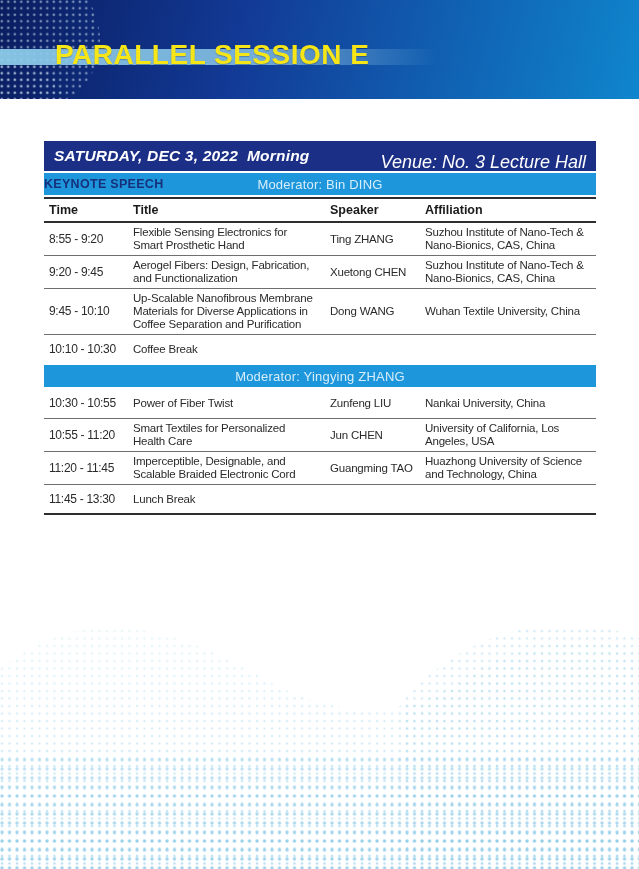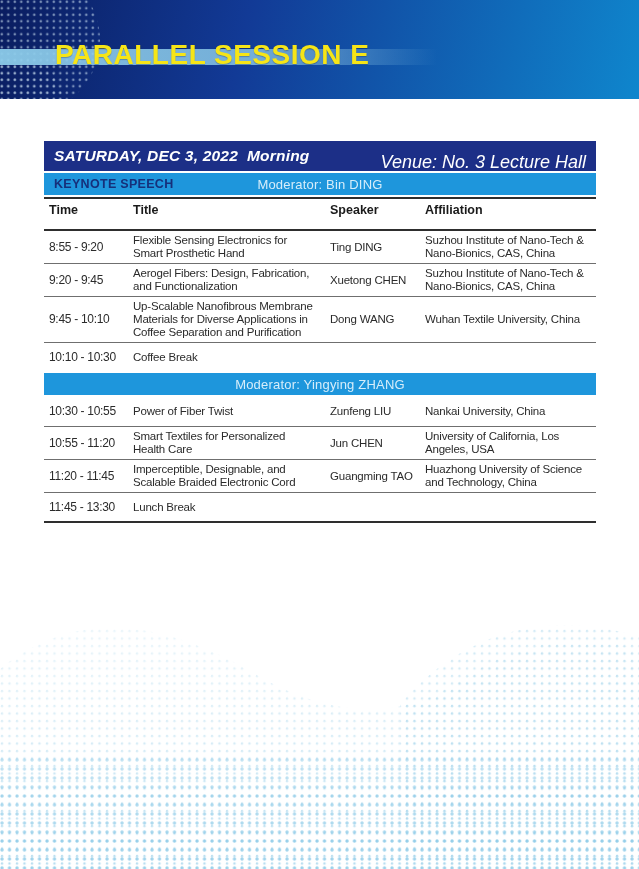--- a/index.html
+++ b/index.html
@@ -42,35 +42,35 @@
   .date-label  { font-size:15.5px; font-weight:bold; letter-spacing:0.2px; white-space:pre; }
   .venue-label { font-size:18px; font-weight:500;margin-top:12px; }
 
   .cyan-bar {
     height:22px; background:var(--cyan-bar,#1e96dc);
     margin-top:2px; position:relative;
     display:flex; align-items:center;
   }
   .keynote-label {
     font-size:12.5px; font-weight:bold; letter-spacing:0.3px;
-    color:var(--keynote-text,#16307a); padding-left:10px; position:relative; z-index:1;
+    color:var(--keynote-text,#16307a); position:relative; z-index:1;
   }
   .moderator-label {
     position:absolute; left:0; right:0; text-align:center;
     font-size:13px; color:var(--moderator-text,#d6edfa); letter-spacing:0.2px;
   }
 
   .grid-row { display:grid; grid-template-columns:84px 197px 95px 1fr; }
 
   .head-row {
     margin-top:2px; min-height:25px; align-items:center;
     border-top:2px solid #2e2e2e; border-bottom:2px solid #2e2e2e;
     font-size:12.5px; font-weight:bold; color:#1a1a1a;
   }
-  .head-row > div { padding:4px 4px 12px 5px; }
+  .head-row > div { padding:4px 4px 4px 5px; }
 
   .rows .trow {
     min-height:29px; align-items:center;
     border-top:1px solid #6f6f6f;
     font-size:11.5px; color:var(--body-text,#2b2b2b);
     letter-spacing:-0.2px; line-height:13px;
   }
   .rows .trow:first-child { border-top:none; }
   .trow > div { padding:3px 6px 3px 5px; }
   .trow .cell-time { font-size:12px; letter-spacing:-0.3px; }
@@ -112,21 +112,21 @@
     <div>Time</div>
     <div>Title</div>
     <div>Speaker</div>
     <div>Affiliation</div>
   </div>
 
   <div class="rows rows-a">
       <div class="grid-row trow">
     <div class="cell-time">8:55 - 9:20</div>
     <div class="cell-title">Flexible Sensing Electronics for Smart Prosthetic Hand</div>
-    <div class="cell-spk">Ting DING</div>
+    <div class="cell-spk">Ting ZHANG</div>
     <div class="cell-aff">Suzhou Institute of Nano-Tech &amp; Nano-Bionics, CAS, China</div>
   </div>
       <div class="grid-row trow">
     <div class="cell-time">9:20 - 9:45</div>
     <div class="cell-title">Aerogel Fibers: Design, Fabrication, and Functionalization</div>
     <div class="cell-spk">Xuetong CHEN</div>
     <div class="cell-aff">Suzhou Institute of Nano-Tech &amp; Nano-Bionics, CAS, China</div>
   </div>
       <div class="grid-row trow">
     <div class="cell-time">9:45 - 10:10</div>

